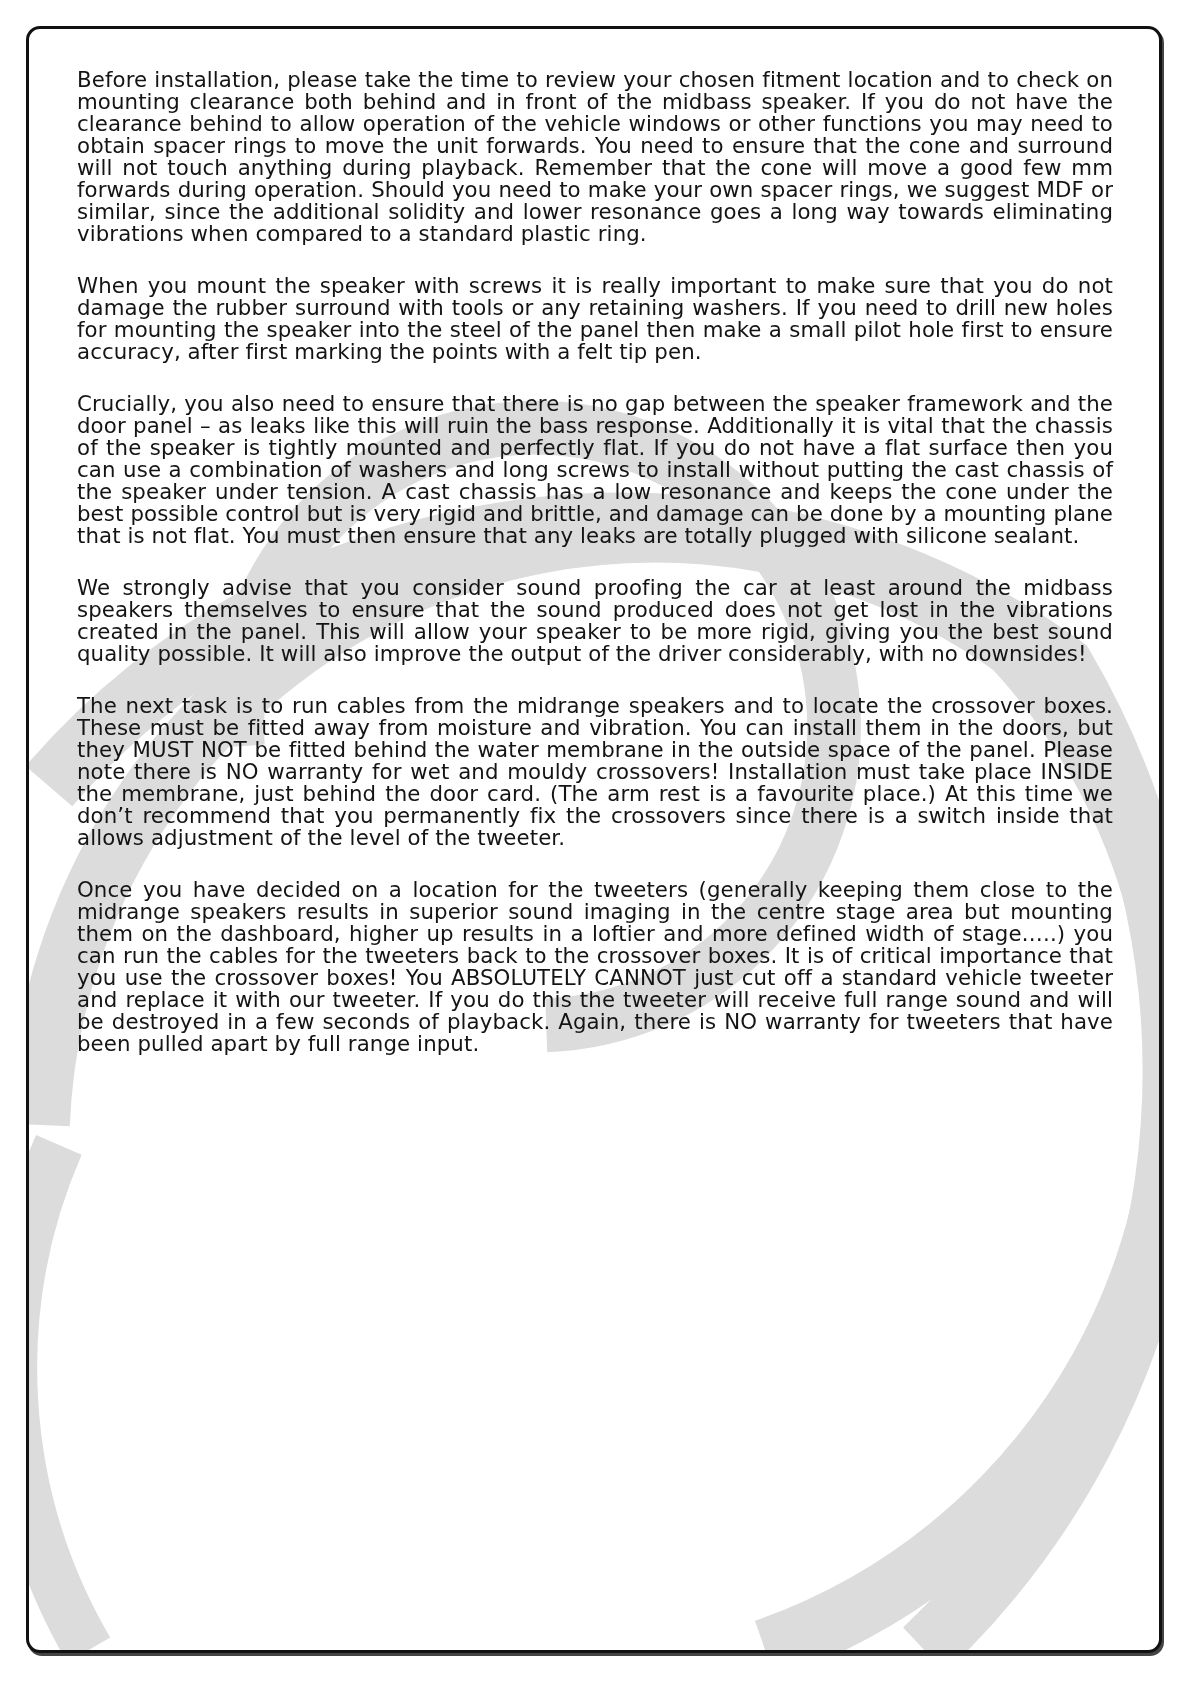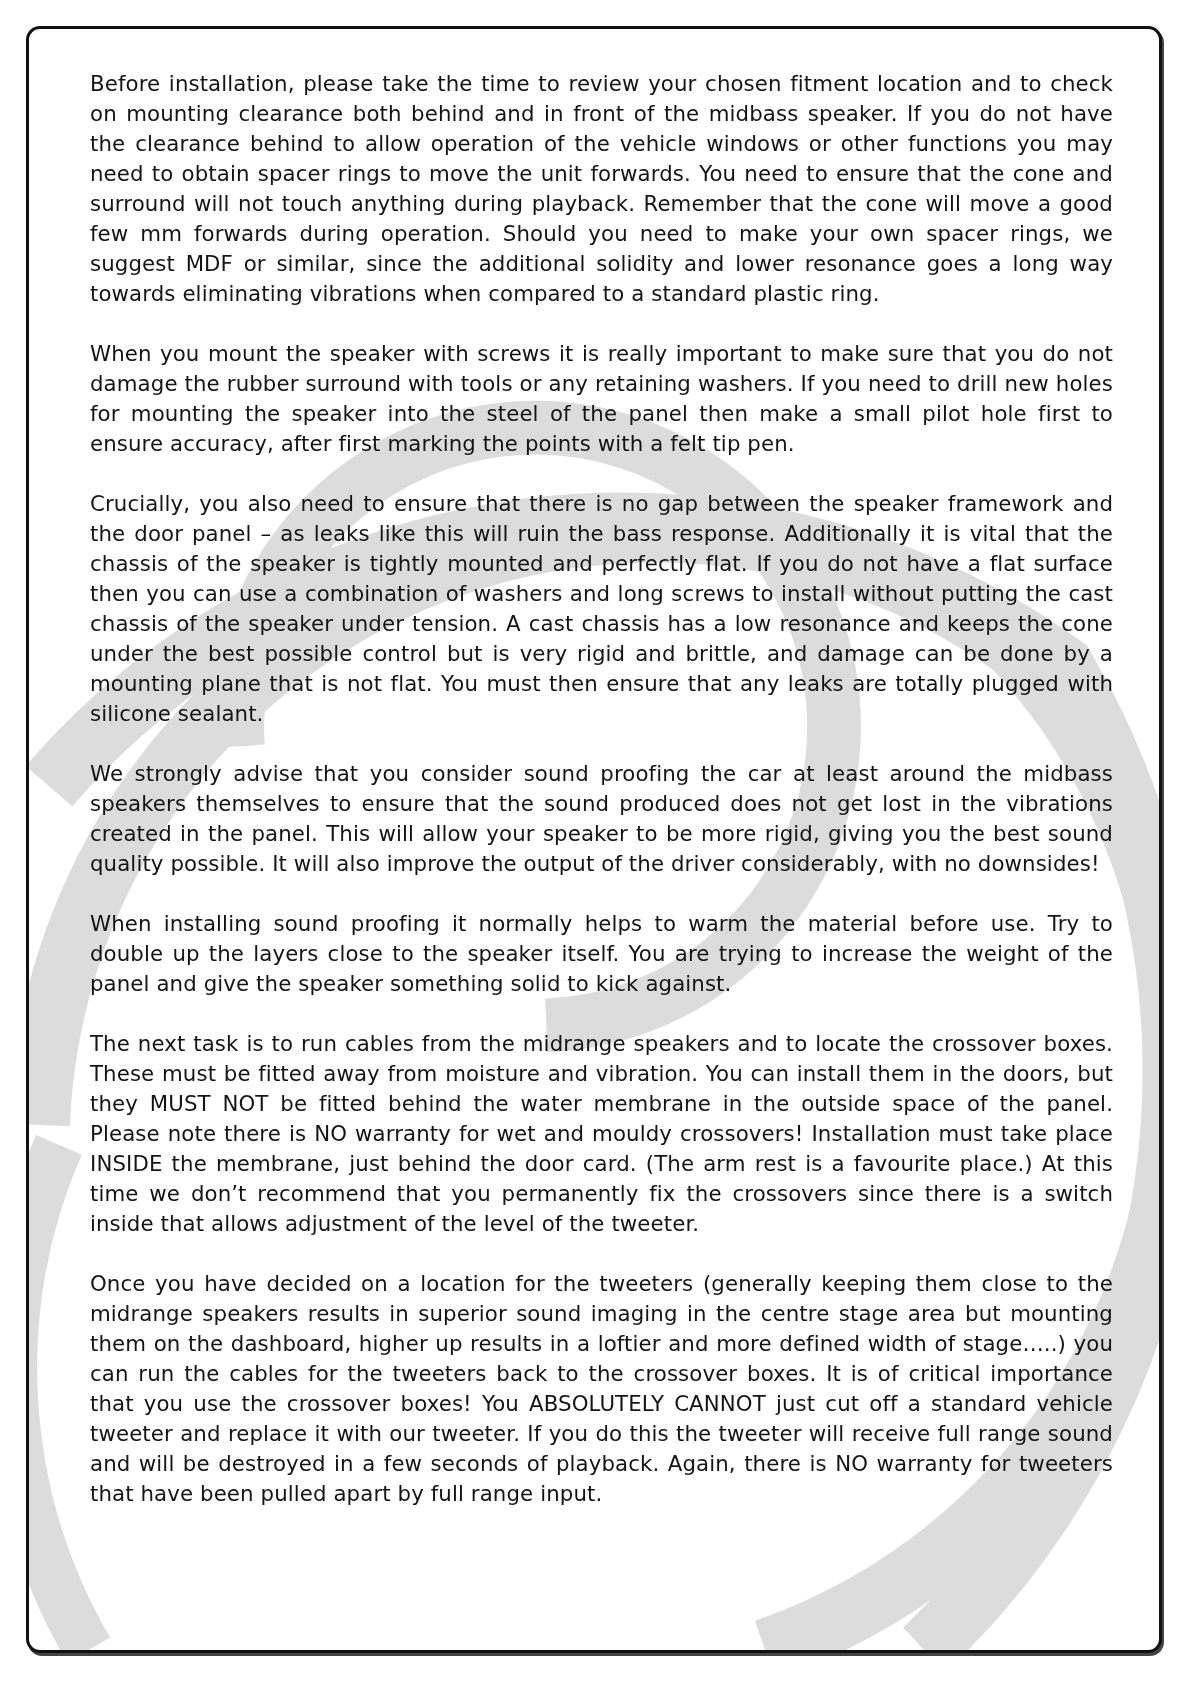--- a/index.html
+++ b/index.html
@@ -35,23 +35,23 @@
       height: 100%;
       pointer-events: none;
     }
     .content {
       position: absolute;
       left: 44px;
       top: 40px;
       width: 1040px;
     }
     .para {
-      margin: 0 0 30px 17px;
+      margin: 0 0 30px 4px;
       font-size: 21.3px;
-      line-height: 30px;
+      line-height: 22px;
       text-align: justify;
       color: #141414;
       letter-spacing: 0.1px;
     }
   </style>
 </head>
 <body>
 
 <div class="page-frame">
   <svg class="watermark" viewBox="0 0 1136 1627" preserveAspectRatio="none">
@@ -61,17 +61,16 @@
       <path d="M 20 760 A 760 760 0 0 1 1040 640 A 800 800 0 0 1 900 1627" stroke-width="62"></path>
       <path d="M 30 1120 A 560 560 0 0 0 60 1627" stroke-width="50"></path>
     </g>
   </svg>
 
   <div class="content">
     <p class="para">Before installation, please take the time to review your chosen fitment location and to check on mounting clearance both behind and in front of the midbass speaker. If you do not have the clearance behind to allow operation of the vehicle windows or other functions you may need to obtain spacer rings to move the unit forwards. You need to ensure that the cone and surround will not touch anything during playback. Remember that the cone will move a good few mm forwards during operation. Should you need to make your own spacer rings, we suggest MDF or similar, since the additional solidity and lower resonance goes a long way towards eliminating vibrations when compared to a standard plastic ring.</p>
     <p class="para">When you mount the speaker with screws it is really important to make sure that you do not damage the rubber surround with tools or any retaining washers. If you need to drill new holes for mounting the speaker into the steel of the panel then make a small pilot hole first to ensure accuracy, after first marking the points with a felt tip pen.</p>
     <p class="para">Crucially, you also need to ensure that there is no gap between the speaker framework and the door panel – as leaks like this will ruin the bass response. Additionally it is vital that the chassis of the speaker is tightly mounted and perfectly flat. If you do not have a flat surface then you can use a combination of washers and long screws to install without putting the cast chassis of the speaker under tension. A cast chassis has a low resonance and keeps the cone under the best possible control but is very rigid and brittle, and damage can be done by a mounting plane that is not flat. You must then ensure that any leaks are totally plugged with silicone sealant.</p>
     <p class="para">We strongly advise that you consider sound proofing the car at least around the midbass speakers themselves to ensure that the sound produced does not get lost in the vibrations created in the panel. This will allow your speaker to be more rigid, giving you the best sound quality possible. It will also improve the output of the driver considerably, with no downsides!</p>
-    <p class="para">When installing sound proofing it normally helps to warm the material before use. Try to double up the layers close to the speaker itself. You are trying to increase the weight of the panel and give the speaker something solid to kick against.</p>
     <p class="para">The next task is to run cables from the midrange speakers and to locate the crossover boxes. These must be fitted away from moisture and vibration. You can install them in the doors, but they MUST NOT be fitted behind the water membrane in the outside space of the panel. Please note there is NO warranty for wet and mouldy crossovers! Installation must take place INSIDE the membrane, just behind the door card. (The arm rest is a favourite place.) At this time we don’t recommend that you permanently fix the crossovers since there is a switch inside that allows adjustment of the level of the tweeter.</p>
     <p class="para">Once you have decided on a location for the tweeters (generally keeping them close to the midrange speakers results in superior sound imaging in the centre stage area but mounting them on the dashboard, higher up results in a loftier and more defined width of stage…..) you can run the cables for the tweeters back to the crossover boxes. It is of critical importance that you use the crossover boxes! You ABSOLUTELY CANNOT just cut off a standard vehicle tweeter and replace it with our tweeter. If you do this the tweeter will receive full range sound and will be destroyed in a few seconds of playback. Again, there is NO warranty for tweeters that have been pulled apart by full range input.</p>
   </div>
 </div>
 
 </body></html>

